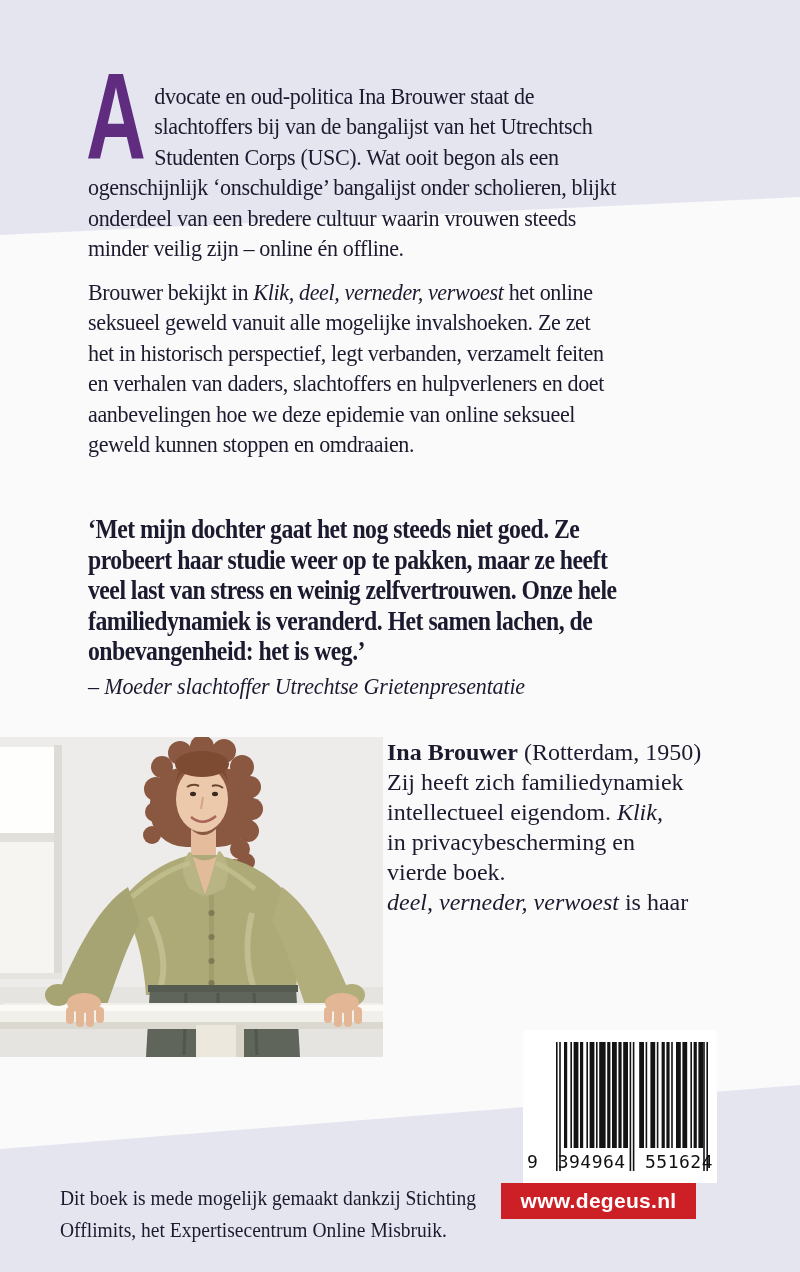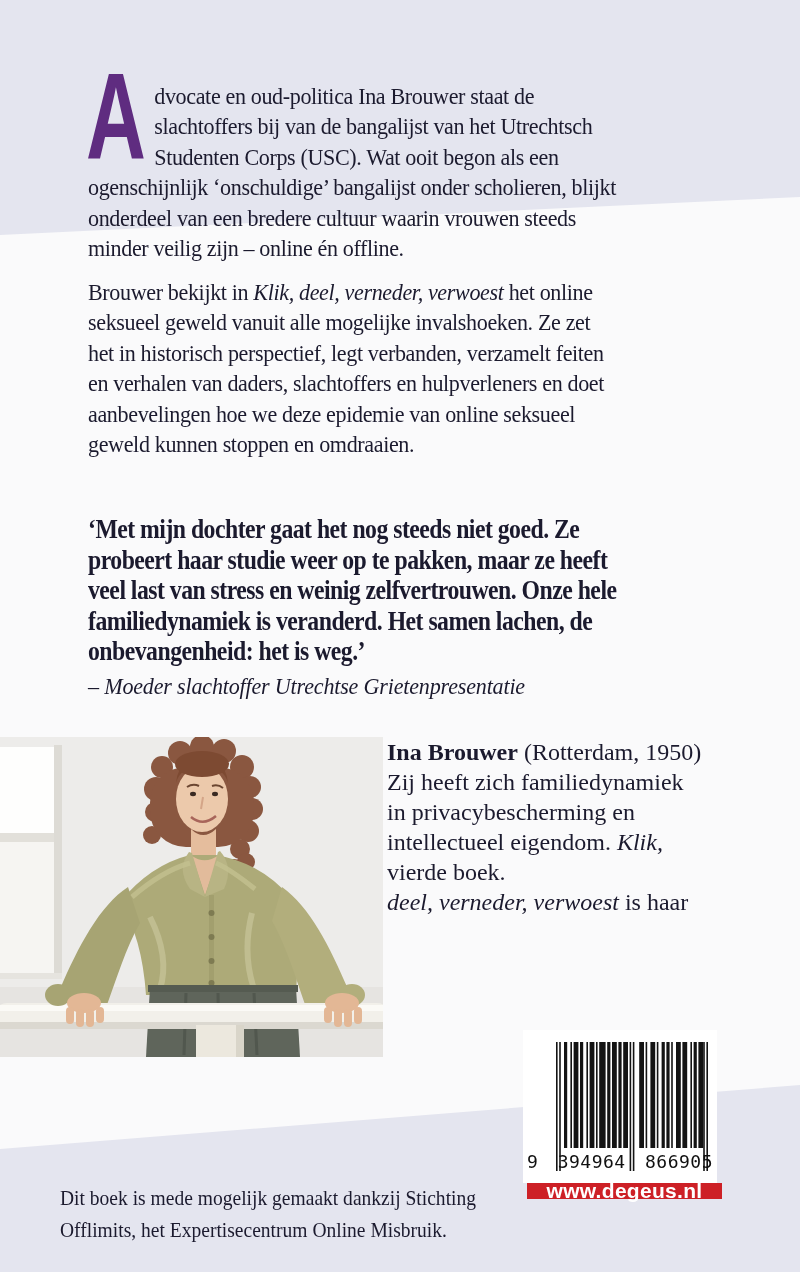--- a/index.html
+++ b/index.html
@@ -39,21 +39,21 @@
   #barcode-box{position:absolute;left:523px;top:1030px;width:194px;height:153px;background:#ffffff;}
   #barcode-bars{position:absolute;left:556px;top:1042px;width:152px;height:129px;}
   #barcode-bars rect{fill:#141414;}
   #isbn{
     position:absolute;left:523px;top:1151px;width:194px;height:26px;
     display:flex;justify-content:space-between;align-items:flex-start;
     padding:0 4px;box-sizing:border-box;
     font-family:"DejaVu Sans Mono",monospace;font-size:18px;color:#101010;letter-spacing:.5px;
   }
   #publisher-banner{
-    position:absolute;left:527px;top:1183px;width:195px;height:16px;
+    position:absolute;left:501px;top:1183px;width:195px;height:36px;
     background:var(--red,#cd2026);color:var(--banner_text,#ffffff);
     font-family:"Liberation Sans","DejaVu Sans",sans-serif;font-weight:bold;font-size:21px;
     display:flex;align-items:center;justify-content:center;letter-spacing:.3px;
   }
   #footer{left:60px;top:1183px;font-size:21px;line-height:31.5px;transform:scaleX(.93);}
 </style>
 </head>
 <body>
 
 <div class="page">
@@ -185,22 +185,22 @@
       </g>
 
       <rect x="196" y="288" width="48" height="32" fill="#ece8de"></rect>
       <rect x="236" y="288" width="8" height="32" fill="#d9d5c9"></rect>
     </svg>
   </figure>
 
   <div id="bio" class="textblock">
       <div class="line"><b>Ina Brouwer</b> (Rotterdam, 1950)</div>
       <div class="line">Zij heeft zich familiedynamiek</div>
+      <div class="line">intellectueel eigendom. <i>Klik,</i></div>
       <div class="line">in privacybescherming en</div>
-      <div class="line">intellectueel eigendom. <i>Klik,</i></div>
       <div class="line">vierde boek.</div>
       <div class="line"><i>deel, verneder, verwoest</i> is haar</div>
     </div>
 
   <div id="barcode-box"></div>
   <svg id="barcode-bars" preserveAspectRatio="none" viewBox="0 0 95 129">
       <rect x="0" y="0" width="1" height="129"></rect>
       <rect x="2" y="0" width="1" height="129"></rect>
       <rect x="5" y="0" width="2" height="106"></rect>
       <rect x="9" y="0" width="1" height="106"></rect>
@@ -227,21 +227,21 @@
       <rect x="79" y="0" width="3" height="106"></rect>
       <rect x="84" y="0" width="1" height="106"></rect>
       <rect x="86" y="0" width="2" height="106"></rect>
       <rect x="89" y="0" width="3" height="106"></rect>
       <rect x="92" y="0" width="1" height="129"></rect>
       <rect x="94" y="0" width="1" height="129"></rect>
     </svg>
   <div id="isbn">
     <span>9</span>
     <span>394964</span>
-    <span>866905</span>
+    <span>551624</span>
   </div>
 
   <div id="publisher-banner">www.degeus.nl</div>
 
   <footer id="footer" class="textblock">
       <div class="line">Dit boek is mede mogelijk gemaakt dankzij Stichting</div>
       <div class="line">Offlimits, het Expertisecentrum Online Misbruik.</div>
     </footer>
 
 </div>

